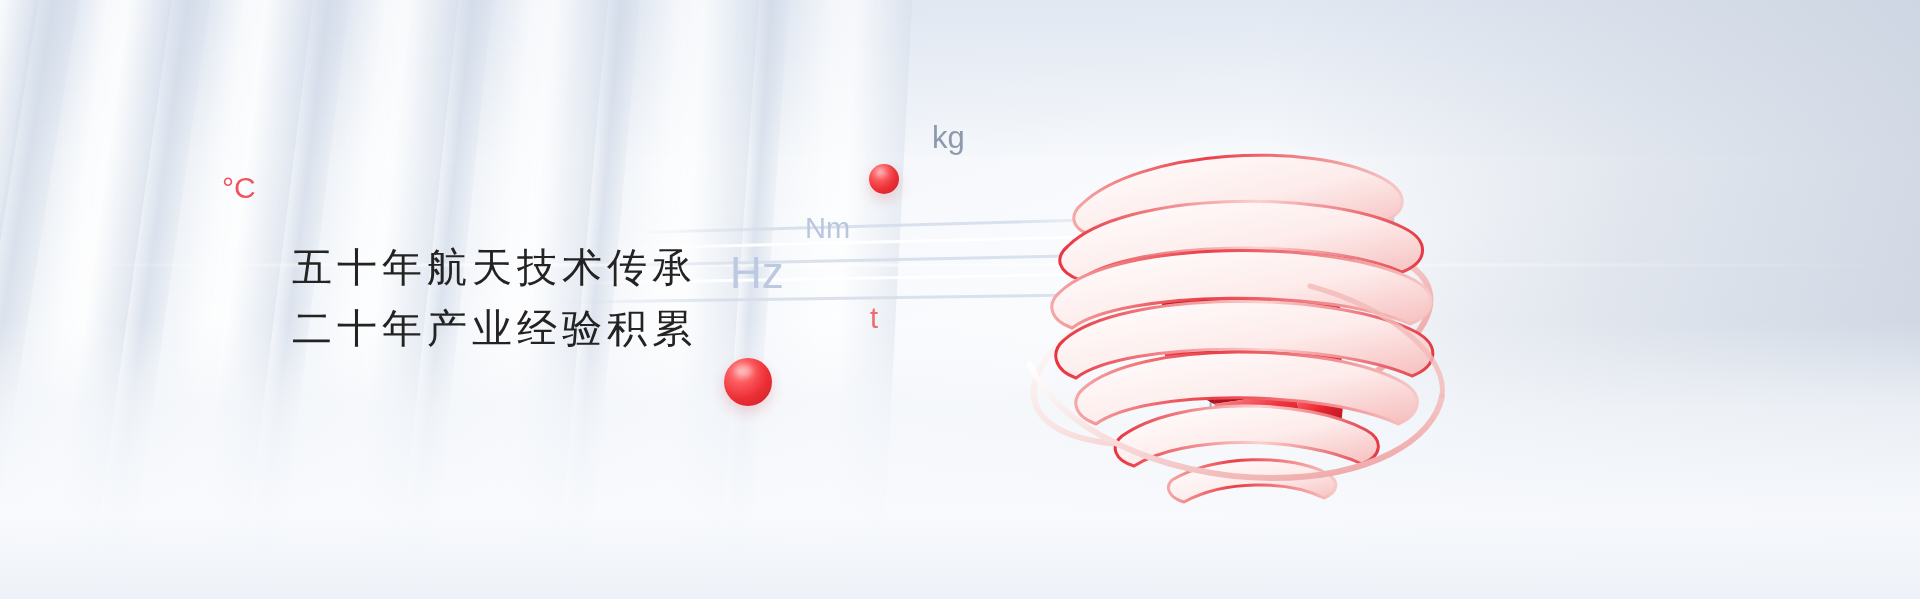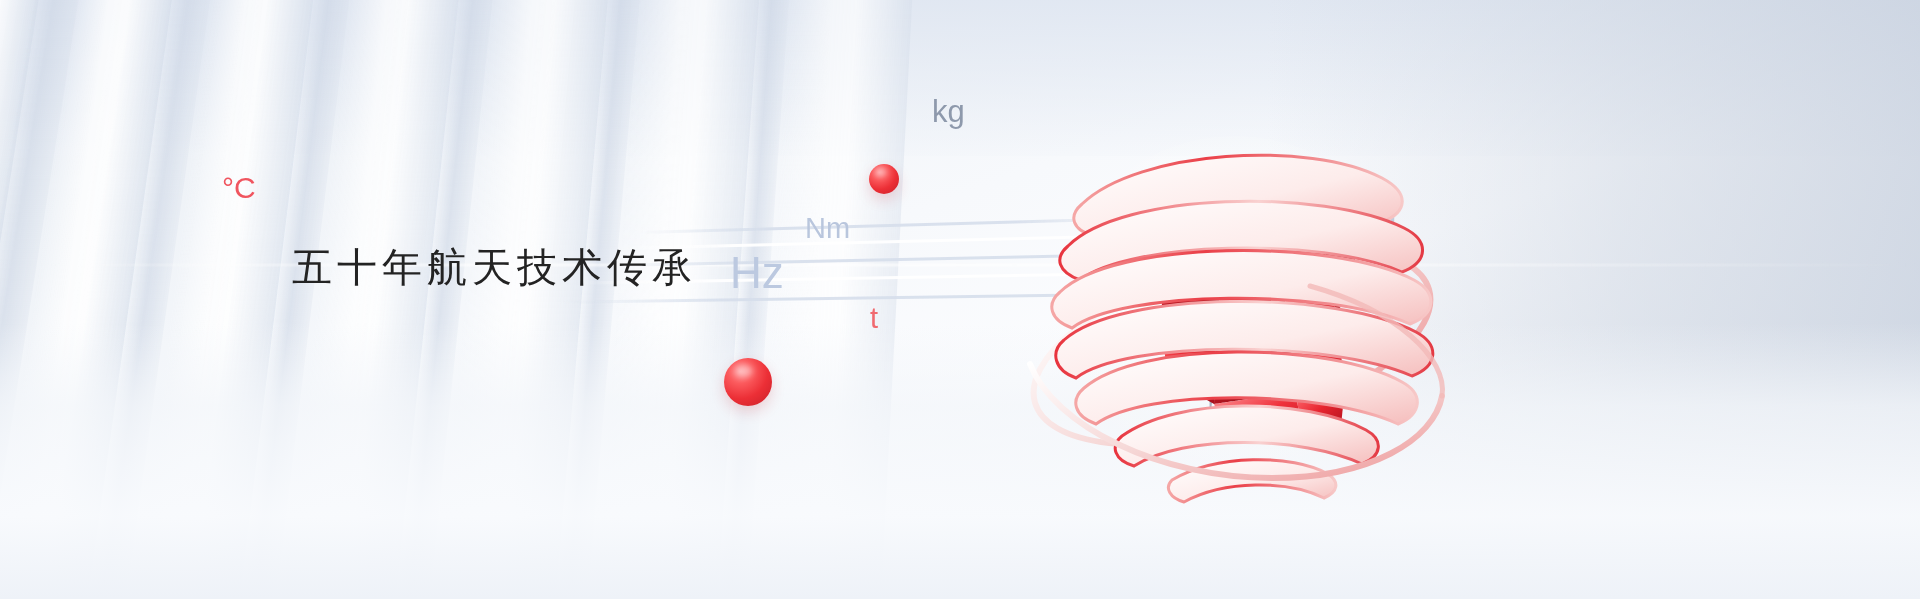--- a/index.html
+++ b/index.html
@@ -107,26 +107,27 @@
   <div class="horizon"></div>
 
   <div class="rail dim" style="left:640px;top:224px;width:500px;transform:rotate(-1.6deg);"></div>
   <div class="rail" style="left:620px;top:240px;width:560px;transform:rotate(-1.4deg);"></div>
   <div class="rail dim" style="left:600px;top:258px;width:600px;transform:rotate(-1.2deg);"></div>
   <div class="rail" style="left:580px;top:276px;width:640px;transform:rotate(-1deg);"></div>
   <div class="rail dim" style="left:560px;top:296px;width:680px;transform:rotate(-.8deg);"></div>
 
   <div class="headline">
     <div>五十年航天技术传承</div>
+    <div>二十年产业经验积累</div>
   </div>
 
   <span class="unit" style="left:222px;top:171px;font-size:30px;color:#f0555f;">°C</span>
   <span class="unit" style="left:805px;top:212px;font-size:29px;color:#b9c6dd;text-align:right;">Nm</span>
   <span class="unit" style="left:730px;top:248px;font-size:44px;color:#bcc9e0;text-align:right;">Hz</span>
-  <span class="unit" style="left:932px;top:94px;font-size:31px;color:#8e99ac;">kg</span>
+  <span class="unit" style="left:932px;top:120px;font-size:31px;color:#8e99ac;">kg</span>
   <span class="unit" style="left:870px;top:302px;font-size:29px;color:#f06a70;">t</span>
   <span class="unit" style="left:1247px;top:162px;font-size:44px;color:#fba8ab;">V</span>
   <span class="unit" style="left:1366px;top:193px;font-size:44px;color:#c3ccdc;">N</span>
   <span class="unit" style="left:1324px;top:322px;font-size:24px;color:#ef3f4a;">mV/V</span>
   <span class="unit" style="left:1208px;top:392px;font-size:23px;color:#8e99ac;">mA</span>
 
   <div class="ball" style="left:869px;top:164px;width:30px;height:30px;"></div>
   <div class="ball" style="left:724px;top:358px;width:48px;height:48px;"></div>
   <div class="ball" style="left:1239px;top:351px;width:31px;height:31px;"></div>
 

